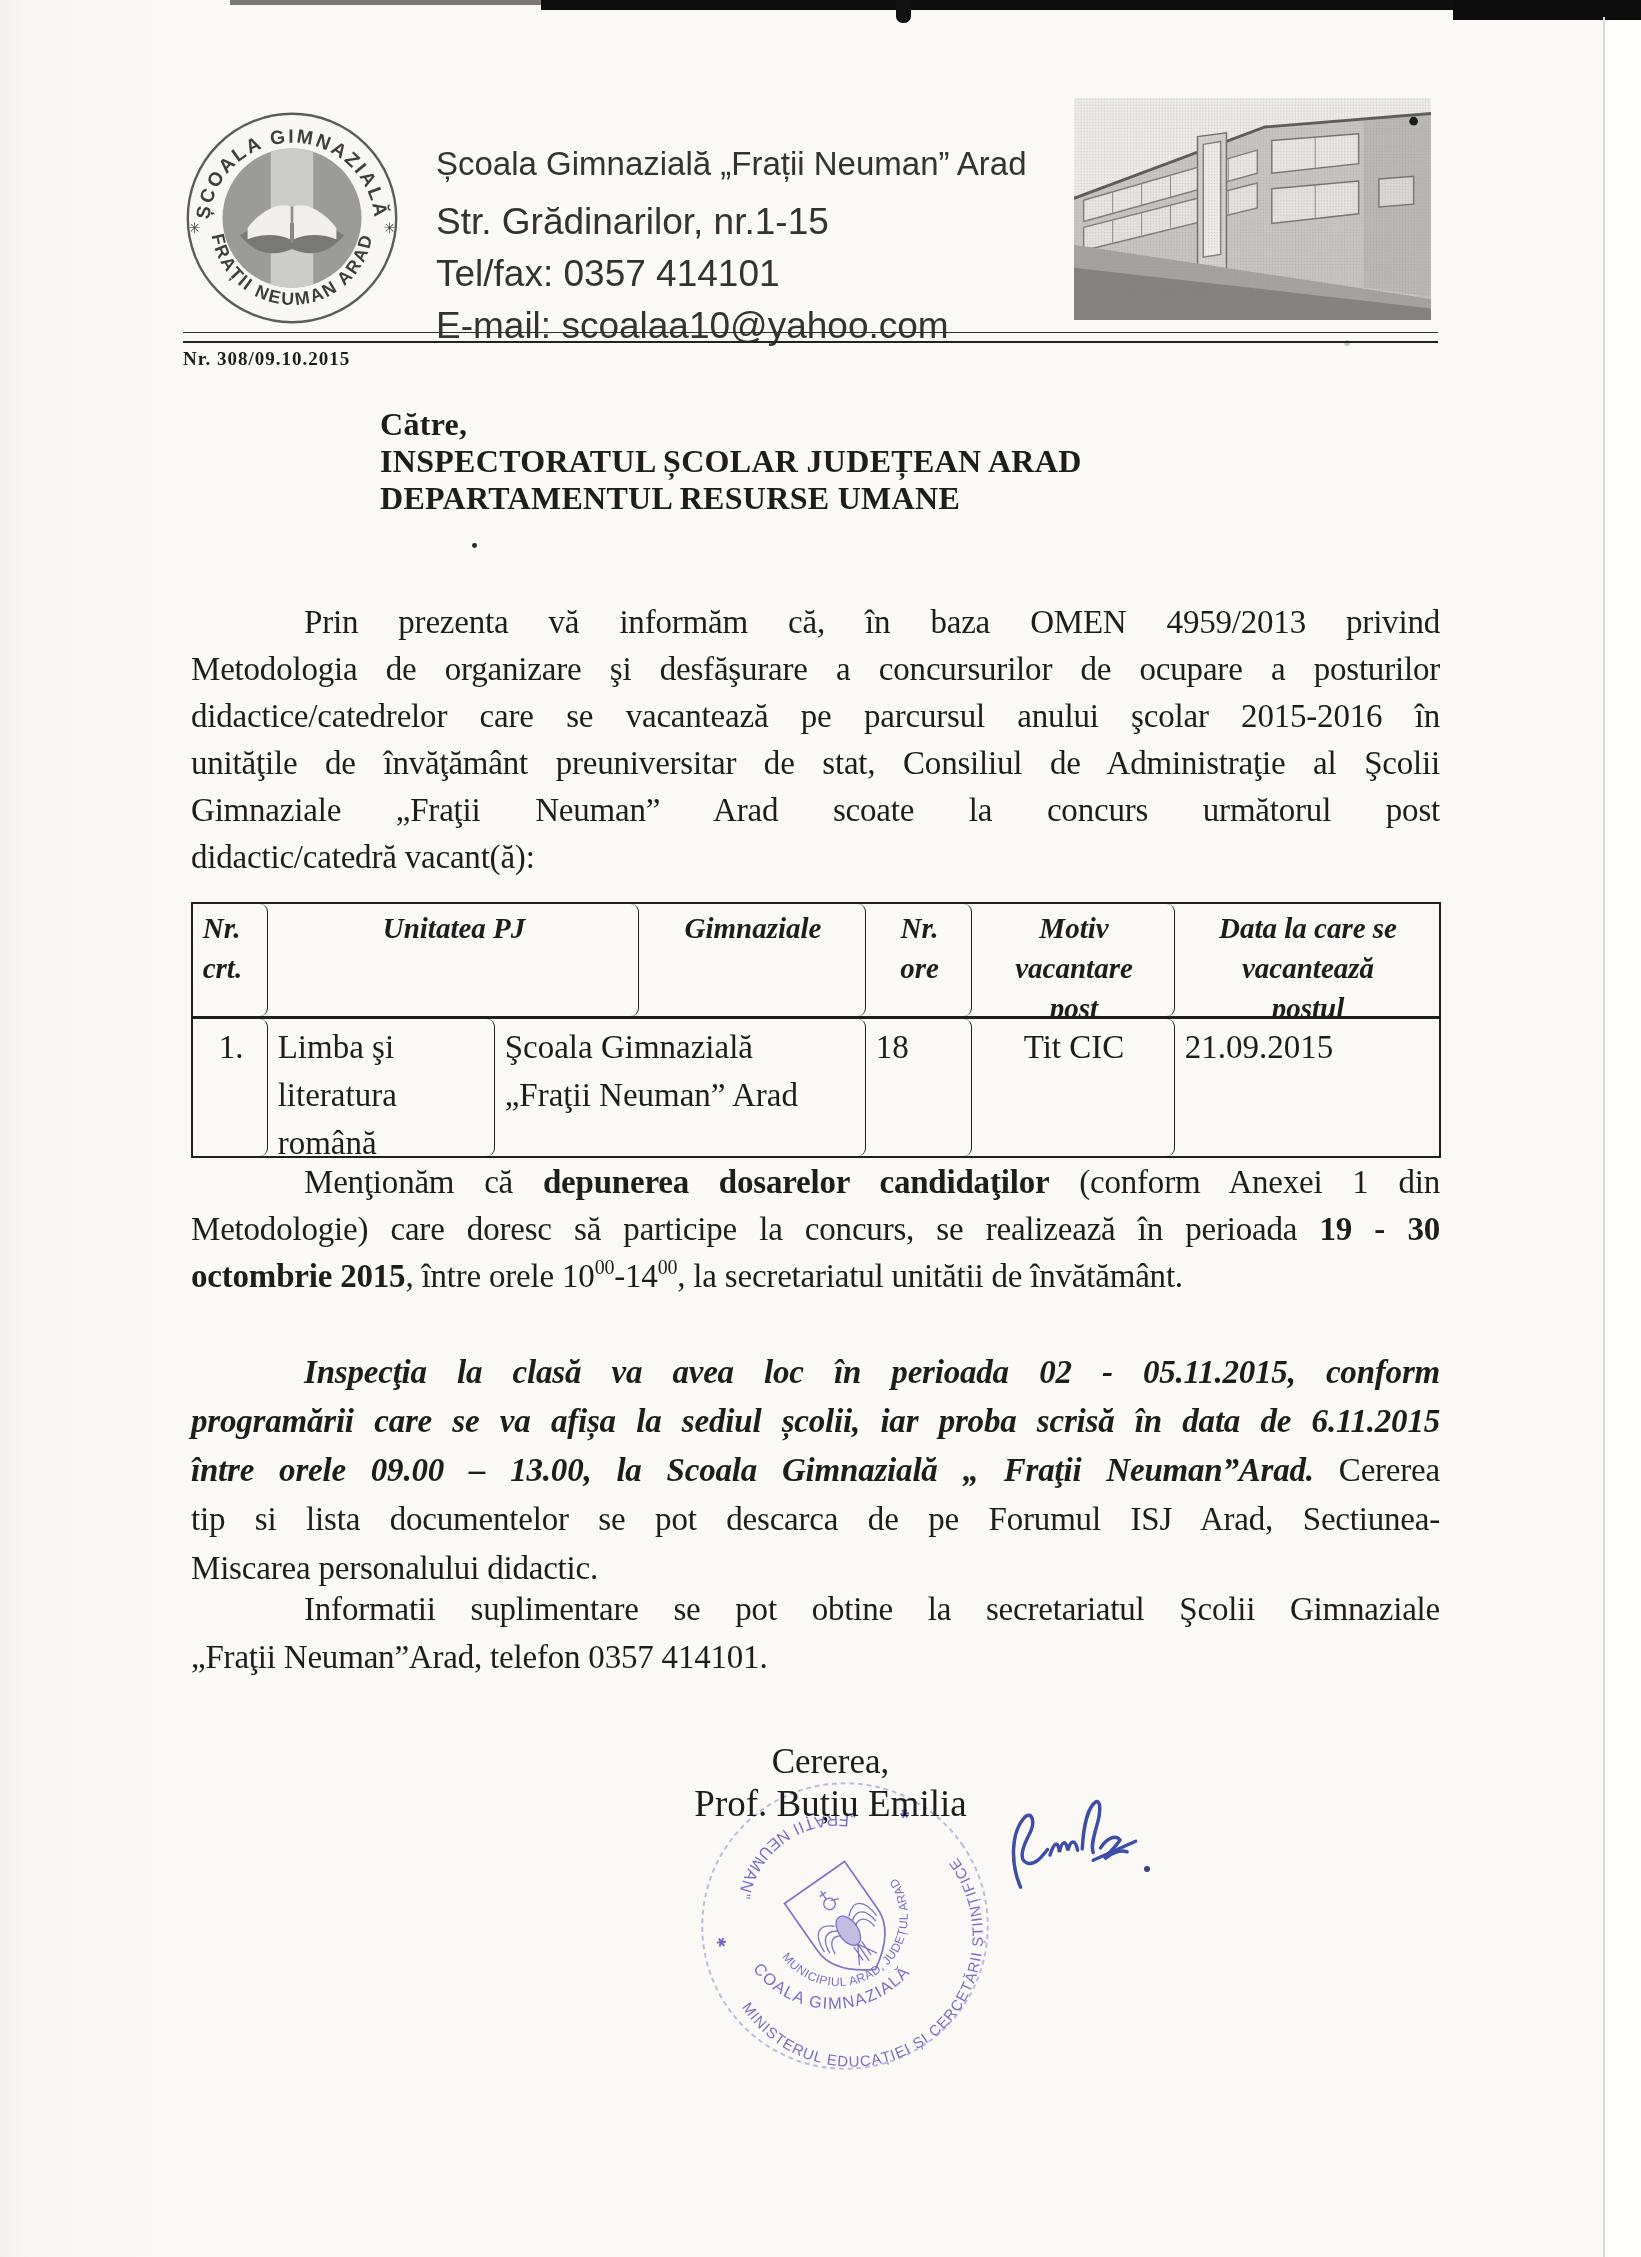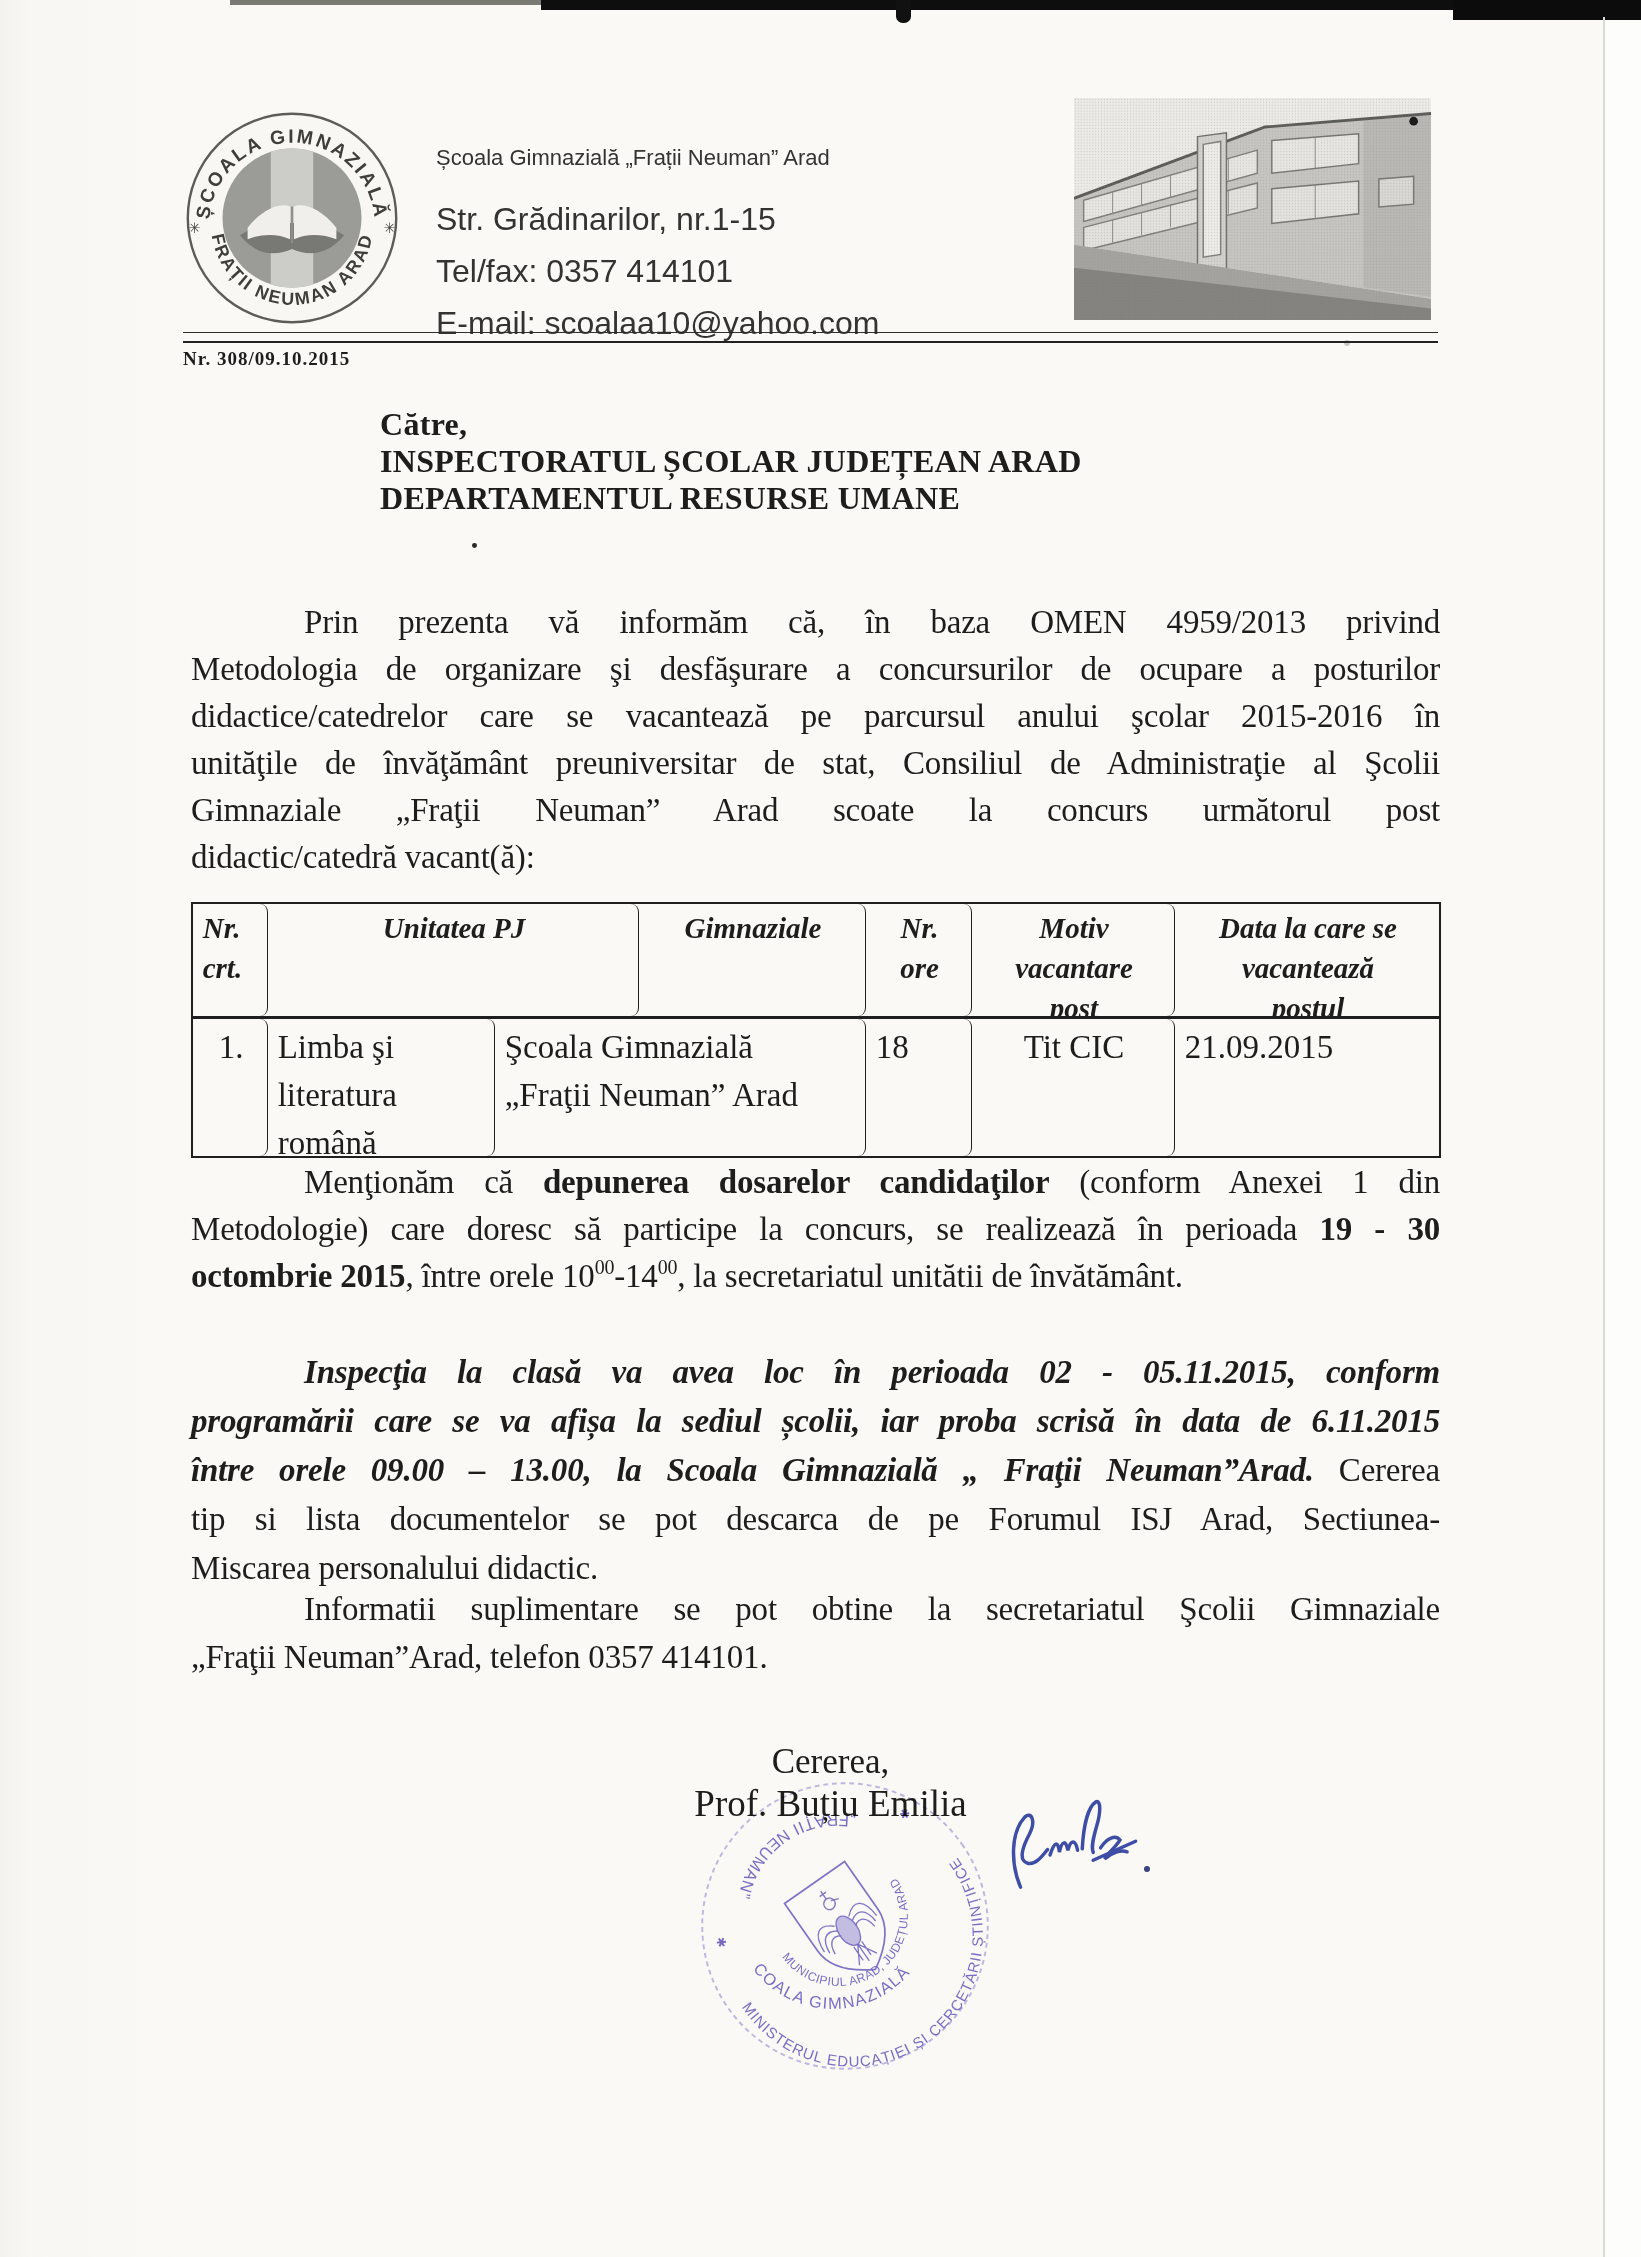--- a/index.html
+++ b/index.html
@@ -10,22 +10,22 @@
   
   .strip-a{left:541px;top:0;width:1101px;height:9.7px;background:#0e0e0e;}
   .strip-b{left:230px;top:0;width:319px;height:4.8px;background:#7a7a74;}
   .strip-c{left:1453px;top:0;width:188px;height:20px;background:#0c0c0c;}
   .notch{left:896px;top:0;width:15.4px;height:23px;background:#111;border-radius:0 0 6.8px 6.8px;}
   .edge-line{left:1603px;top:17.4px;width:1.9px;height:2240px;background:#dcdad4;}
   .speck{width:5.8px;height:5.8px;border-radius:50%;background:#c9c7c1;}
   .dot{border-radius:50%;background:#2a2a28;}
   
   .lh-text{font-family:"Liberation Sans","DejaVu Sans",sans-serif;color:#333331;}
-  .lh-name{font-size:22px;}
-  .lh-small{font-size:32px;}
+  .lh-name{font-size:33px;}
+  .lh-small{font-size:37px;}
   .rule{left:183px;top:332px;width:1255px;height:7.7px;border-top:1.9px solid #2e2e2c;border-bottom:2.9px solid #222220;}
   .refnum{left:183px;top:348px;font-size:19px;font-weight:bold;letter-spacing:1px;}
   
   .addr{left:380px;top:406px;font-weight:bold;font-size:32px;line-height:37px;letter-spacing:0.3px;}
   
   .par{left:191px;width:1249px;font-size:33px;line-height:47px;letter-spacing:-0.2px;}
   .line{text-align:justify;}
   .line.j{text-align-last:justify;}
   .ind{text-indent:113px;}
   b{font-weight:bold;}

